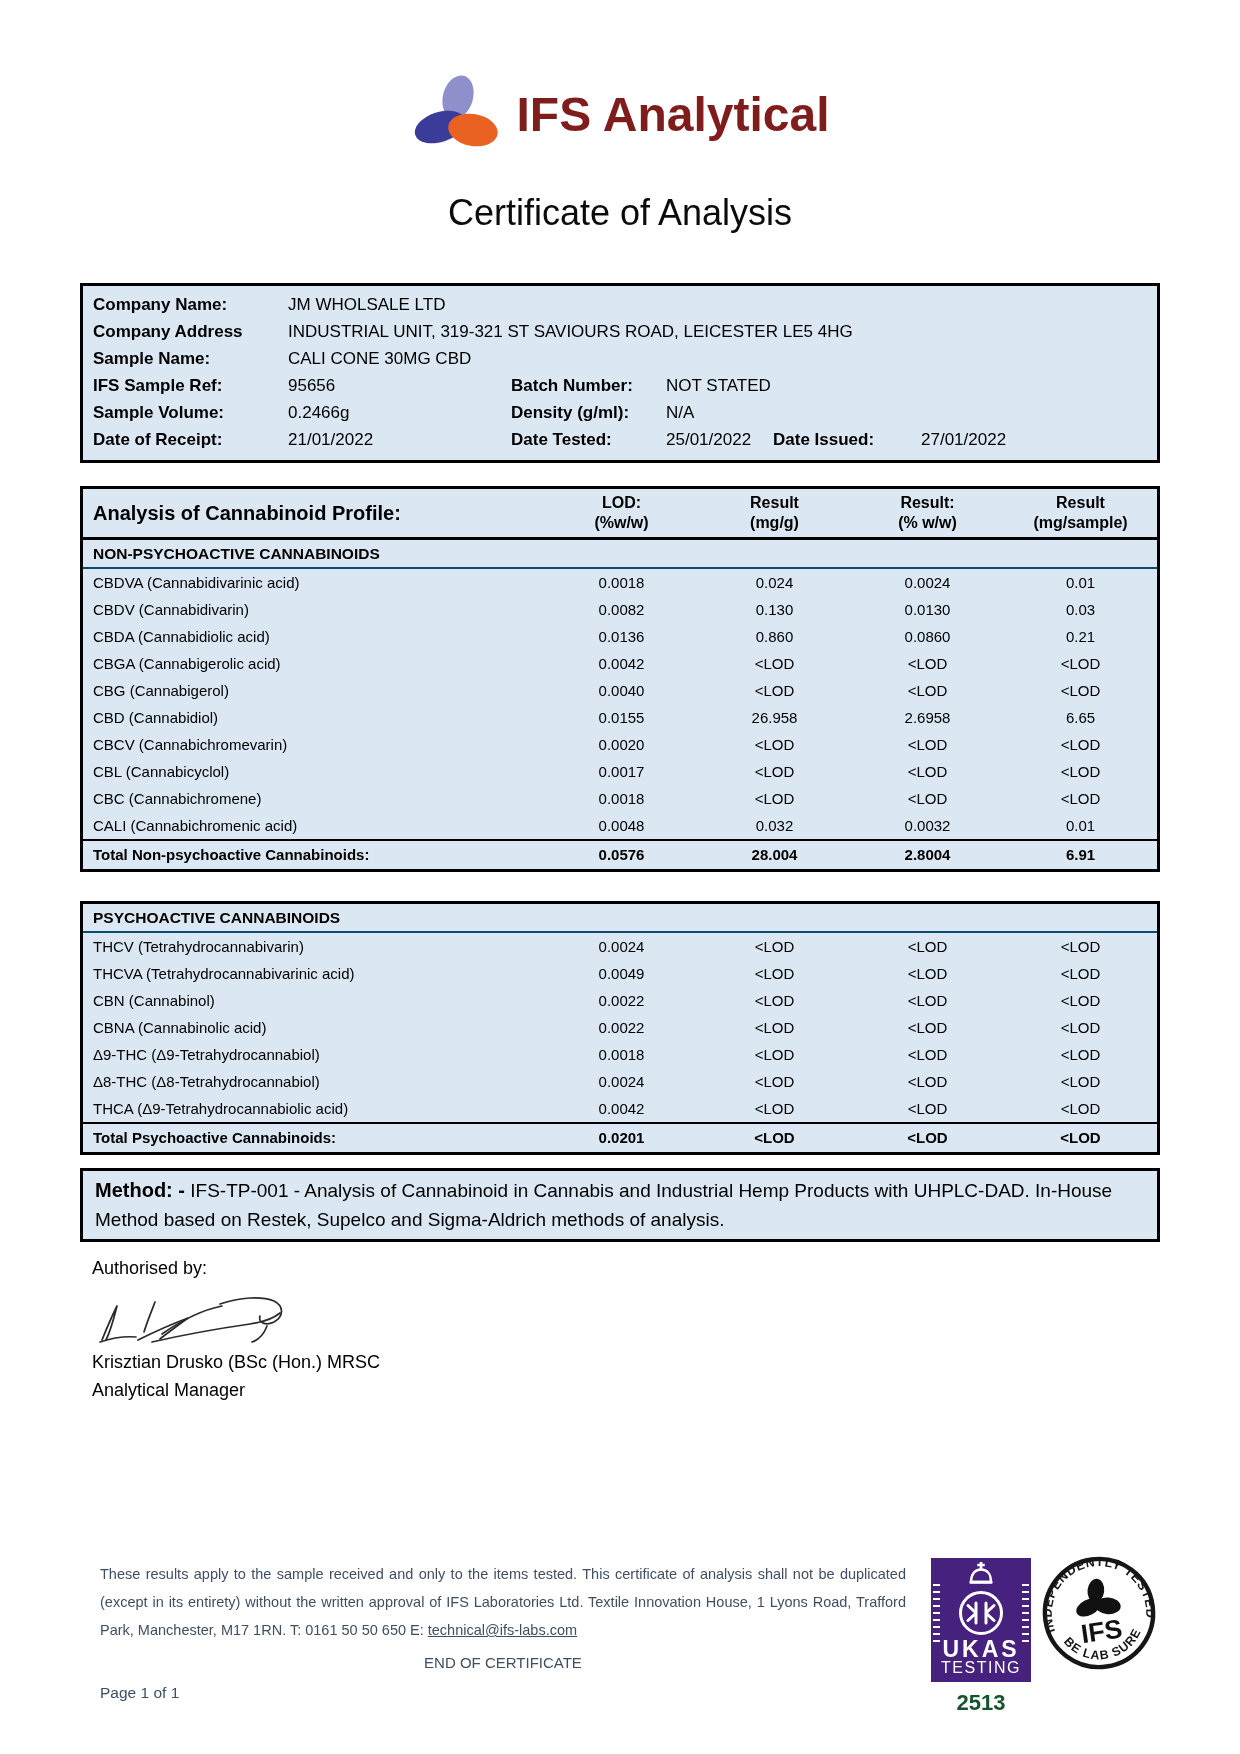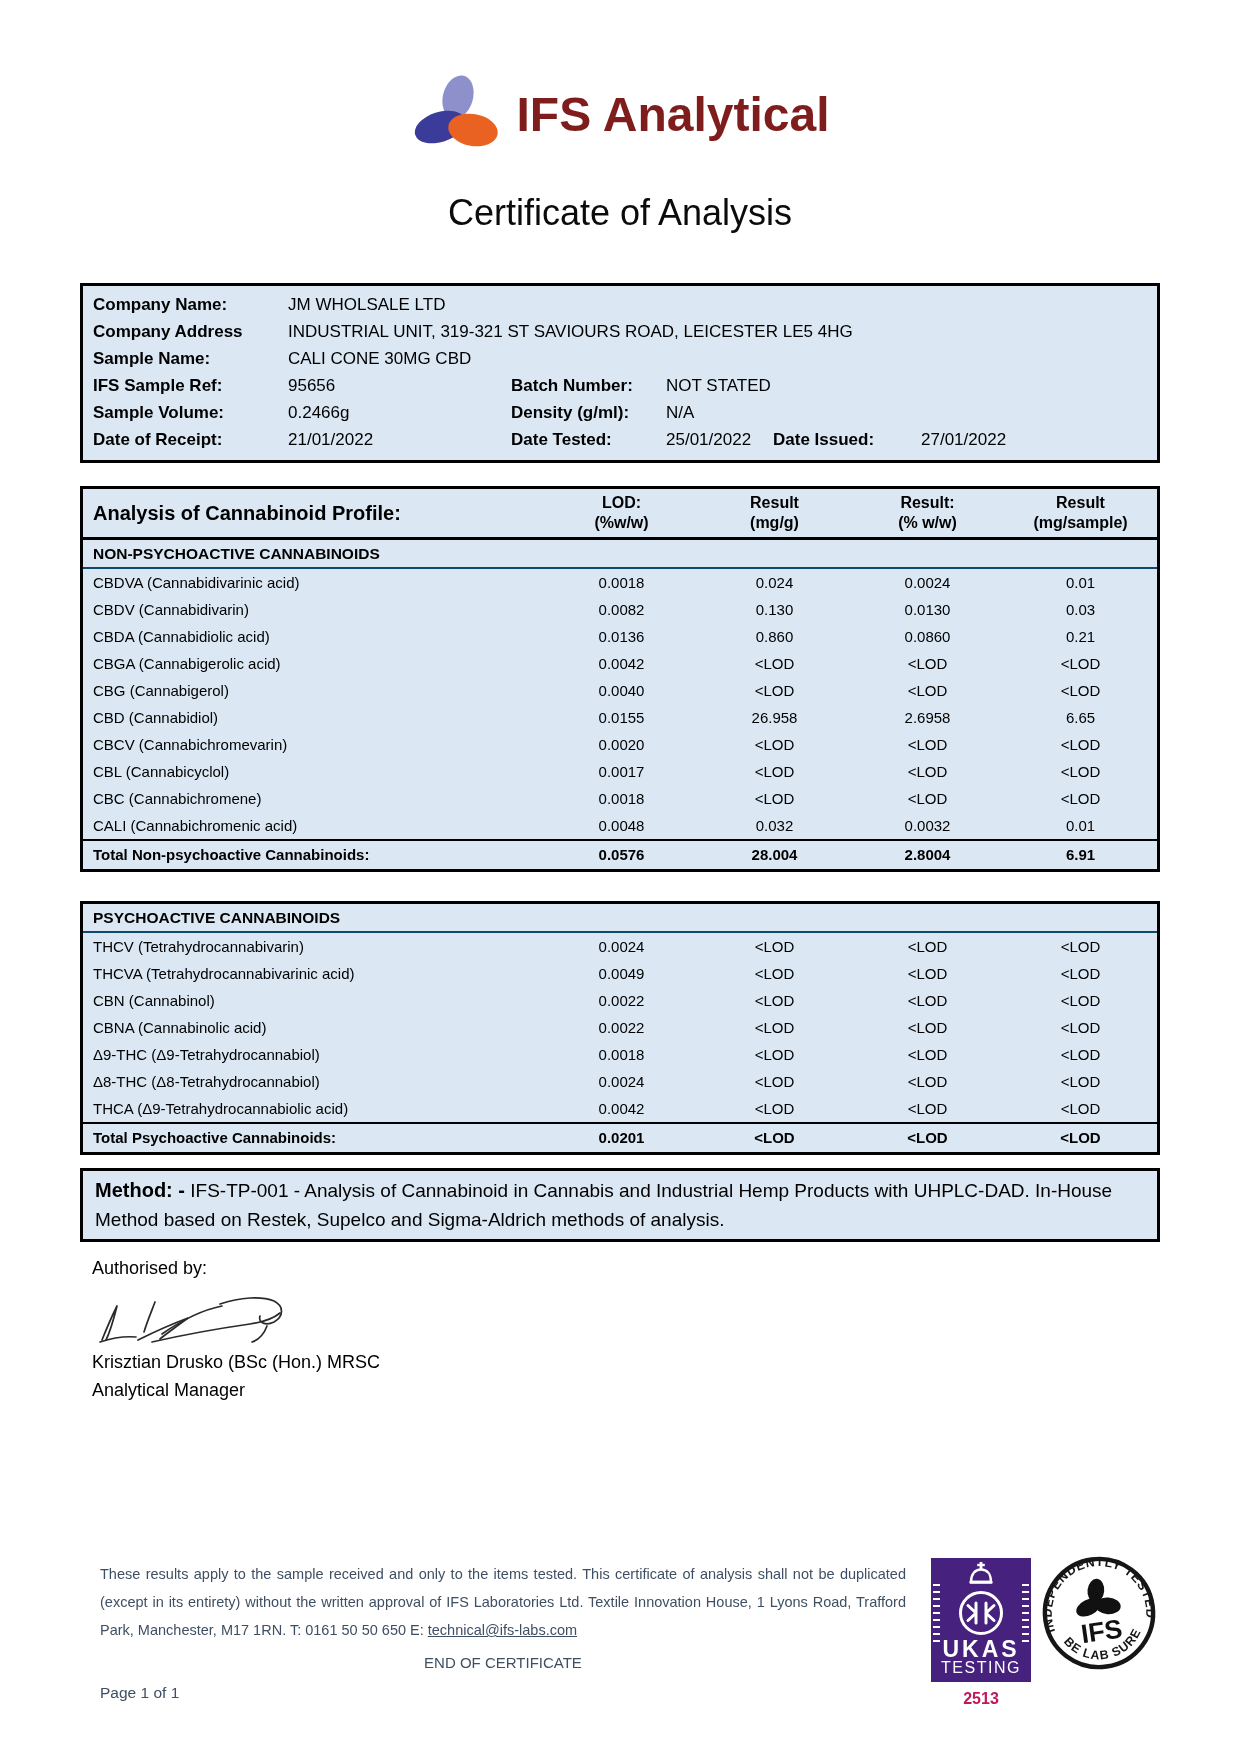--- a/index.html
+++ b/index.html
@@ -52,21 +52,21 @@
   .page-num { position:absolute; top:1684px; left:100px; font-size:15.5px; color:#3f4f63; }
 
   
   .ukas-wrap { position:absolute; top:1558px; left:931px; width:100px; text-align:center; }
   .ukas-box { position:relative; width:100px; height:124px; background:#46217e; color:#fff; padding-top:4px; }
   .ukas-ticks { position:absolute; top:26px; width:7px; height:62px; }
   .ukas-ticks.l { left:2px; background:repeating-linear-gradient(to bottom, #fff 0 2px, transparent 2px 7px); }
   .ukas-ticks.r { right:2px; background:repeating-linear-gradient(to bottom, #fff 0 2px, transparent 2px 7px); }
   .ukas-name { font-size:23px; font-weight:bold; letter-spacing:3px; line-height:24px; }
   .ukas-sub { font-size:16px; letter-spacing:1.5px; line-height:14px; }
-  .ukas-num { margin-top:8px; font-size:16px; font-weight:bold; color:#be185d; }
+  .ukas-num { margin-top:8px; font-size:22px; font-weight:bold; color:#14532d; }
 
   
   .stamp { position:absolute; top:1554px; left:1040px; width:118px; height:118px; transform:rotate(-8deg); }
 </style>
 </head>
 <body>
 
 <div class="page">
 
   <div class="brand-row">

